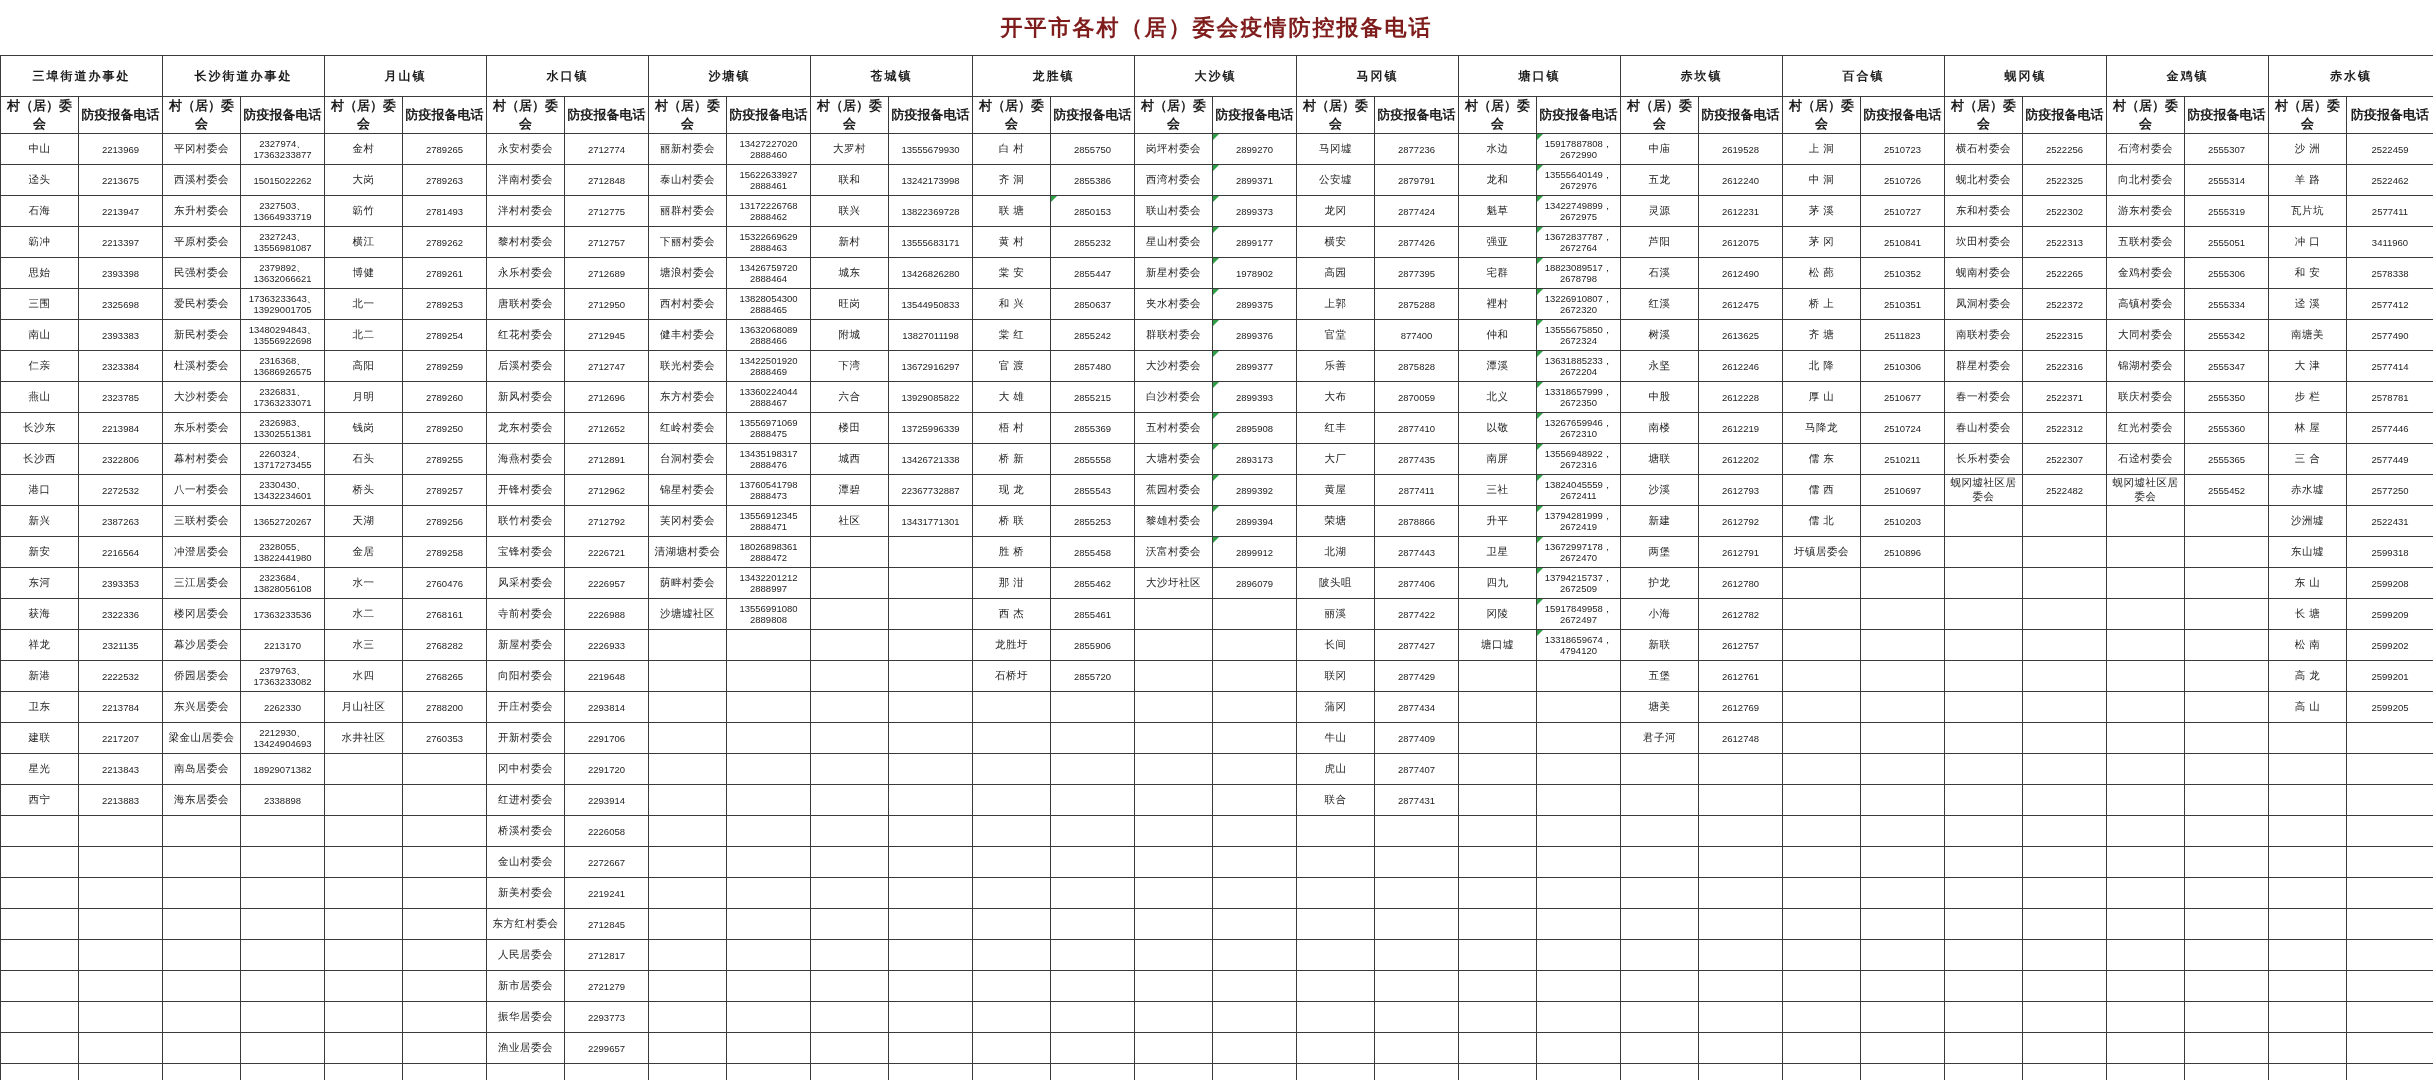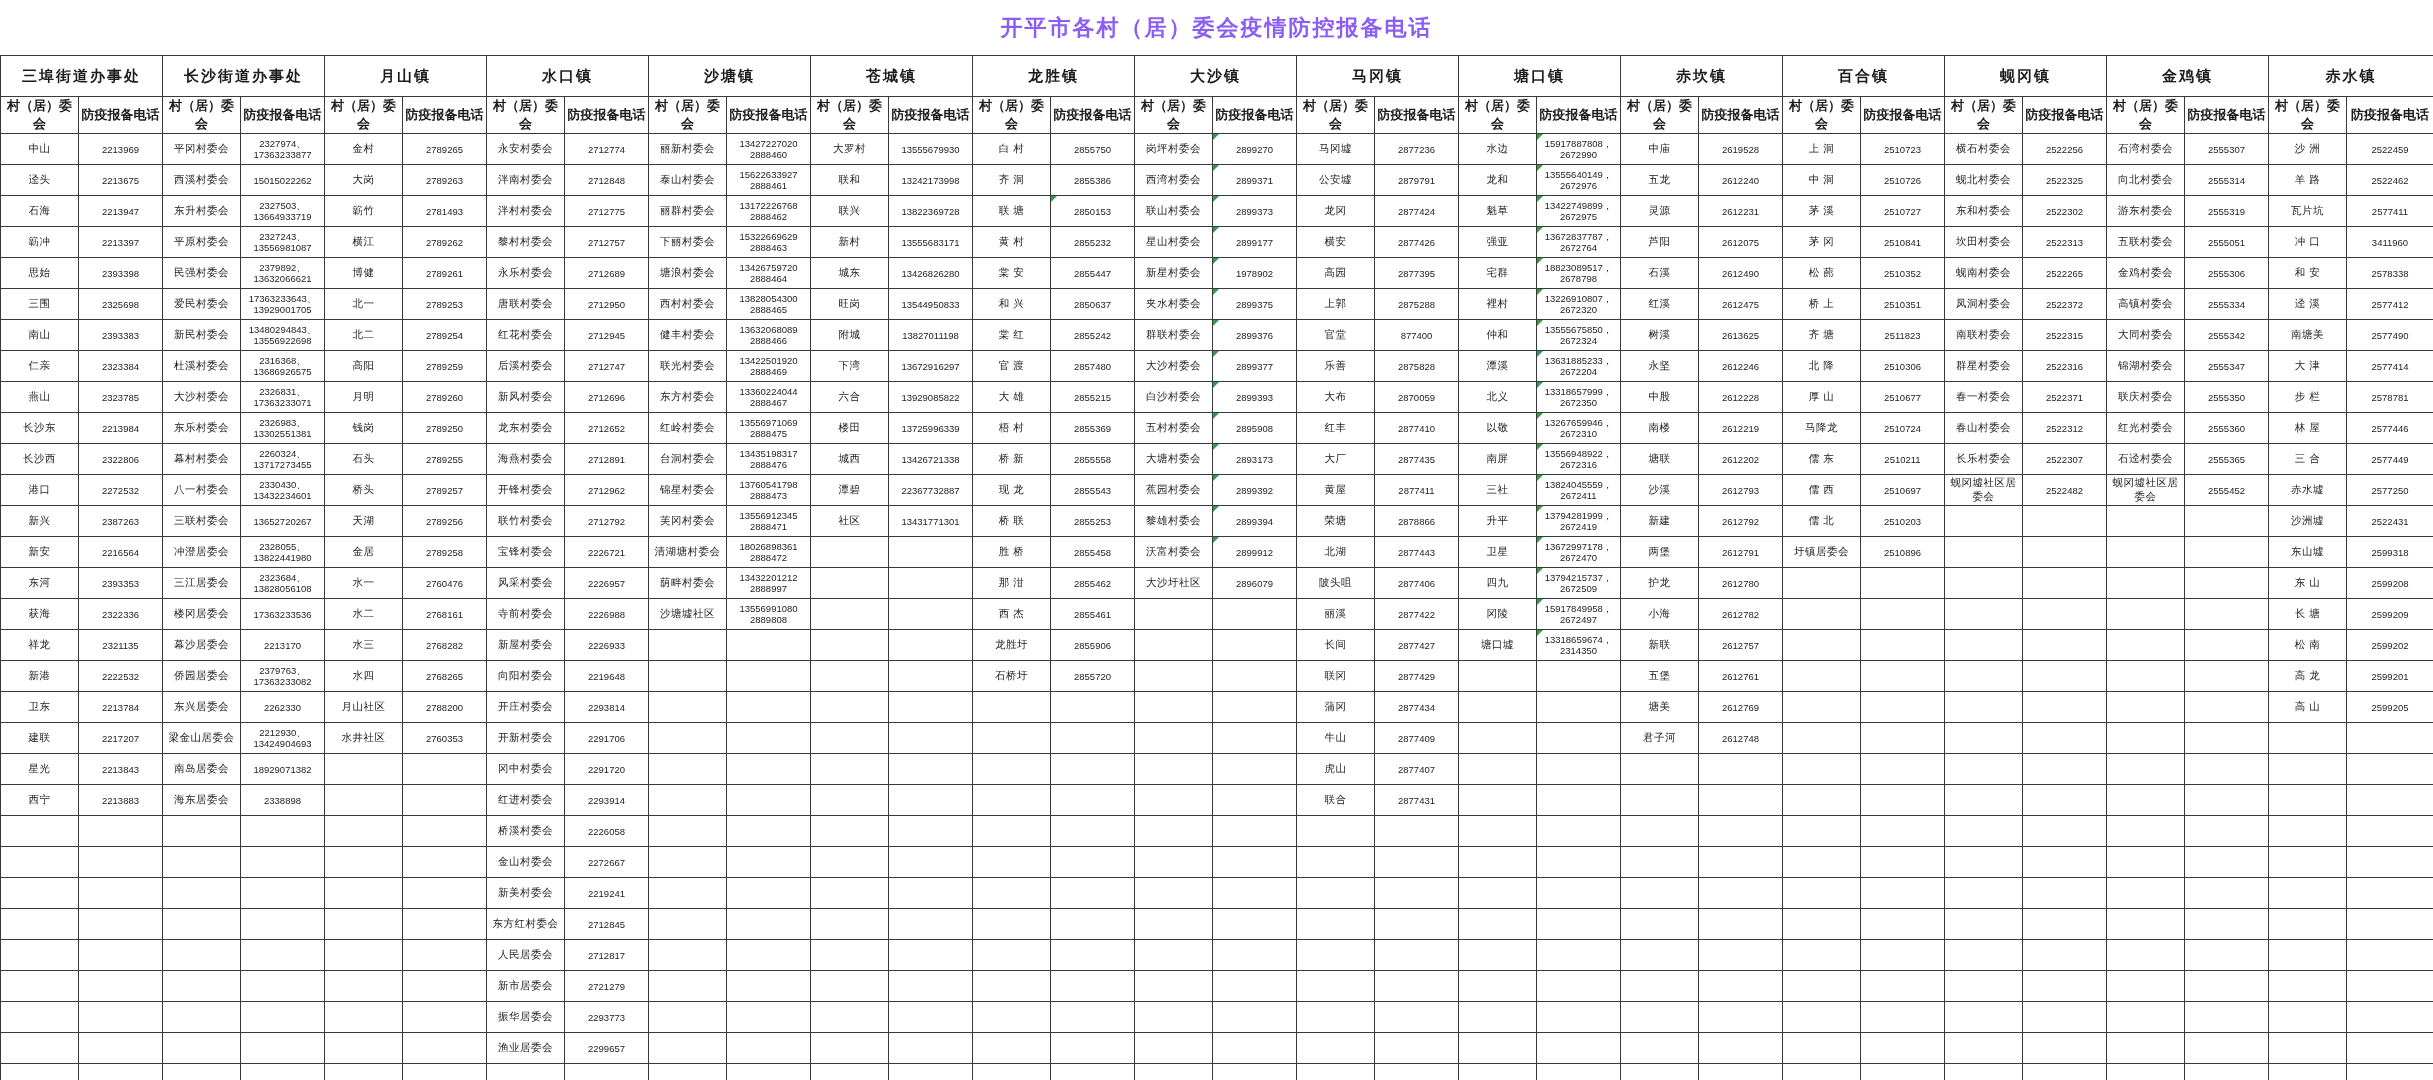--- a/index.html
+++ b/index.html
@@ -2,28 +2,28 @@
 <html style="--corner: #2f9e44;"><head>
 <meta charset="utf-8">
 <style>
   html,body{margin:0;padding:0}
   body{
     width:2433px;height:1080px;background:#ffffff;overflow:hidden;
     font-family:"Liberation Sans","DejaVu Sans",sans-serif;color:#1c1c1c;
   }
   .title{
     height:55px;display:flex;align-items:center;justify-content:center;
-    font-size:22px;font-weight:bold;letter-spacing:2px;color:#8b5cf6;
+    font-size:22px;font-weight:bold;letter-spacing:2px;color:#7f1d1d;
   }
   table{border-collapse:collapse;table-layout:fixed;width:2433px}
   th,td{
     border:1px solid #3a3a3a;text-align:center;vertical-align:middle;
     padding:0 1px;overflow:hidden;
   }
-  th.town{height:40px;font-size:15px;font-weight:700;letter-spacing:2px}
+  th.town{height:40px;font-size:12px;font-weight:700;letter-spacing:2px}
   th.sub{height:26px;font-size:13px;font-weight:700}
   td{height:30px}
   td.vn{font-size:10.5px;letter-spacing:0.5px}
   td.ph{font-size:9.5px;line-height:11px;white-space:pre-line}
   td.mark{position:relative}
   td.mark::before{
     content:"";position:absolute;top:0;left:0;
     border-top:6px solid var(--corner,#2f9e44);border-right:6px solid transparent;
   }
 </style>
@@ -688,21 +688,21 @@
           <td class="vn"></td>
           <td class="ph"></td>
           <td class="vn">龙胜圩</td>
           <td class="ph">2855906</td>
           <td class="vn"></td>
           <td class="ph"></td>
           <td class="vn">长间</td>
           <td class="ph">2877427</td>
           <td class="vn">塘口墟</td>
           <td class="ph mark">13318659674，
-2314350</td>
+4794120</td>
           <td class="vn">新联</td>
           <td class="ph">2612757</td>
           <td class="vn"></td>
           <td class="ph"></td>
           <td class="vn"></td>
           <td class="ph"></td>
           <td class="vn"></td>
           <td class="ph"></td>
           <td class="vn">松 南</td>
           <td class="ph">2599202</td>

